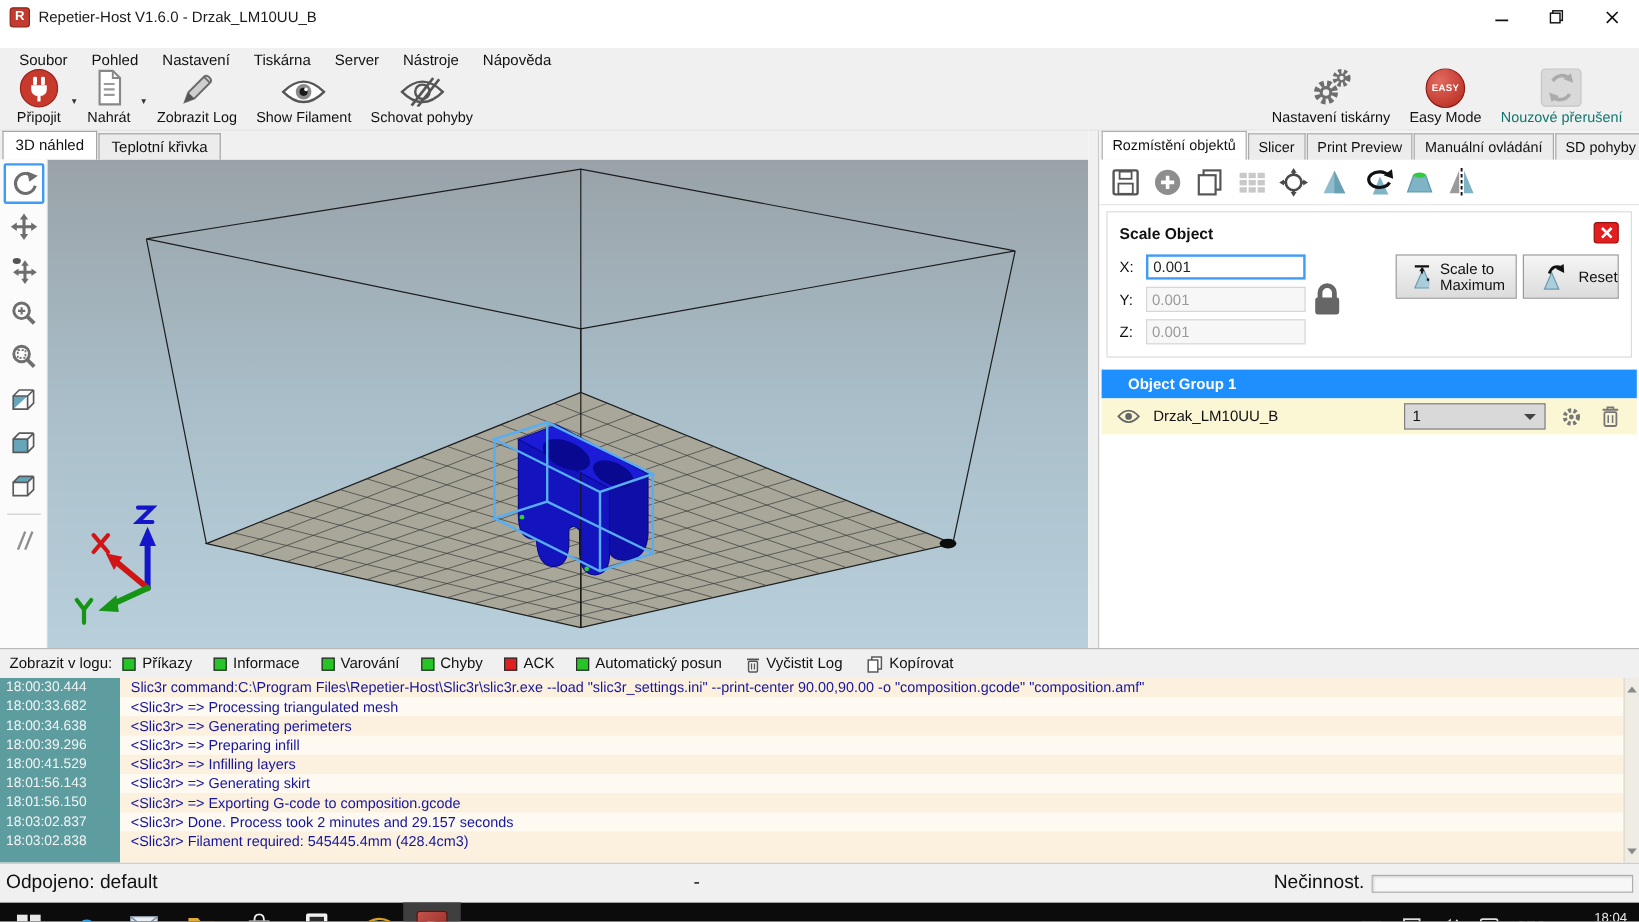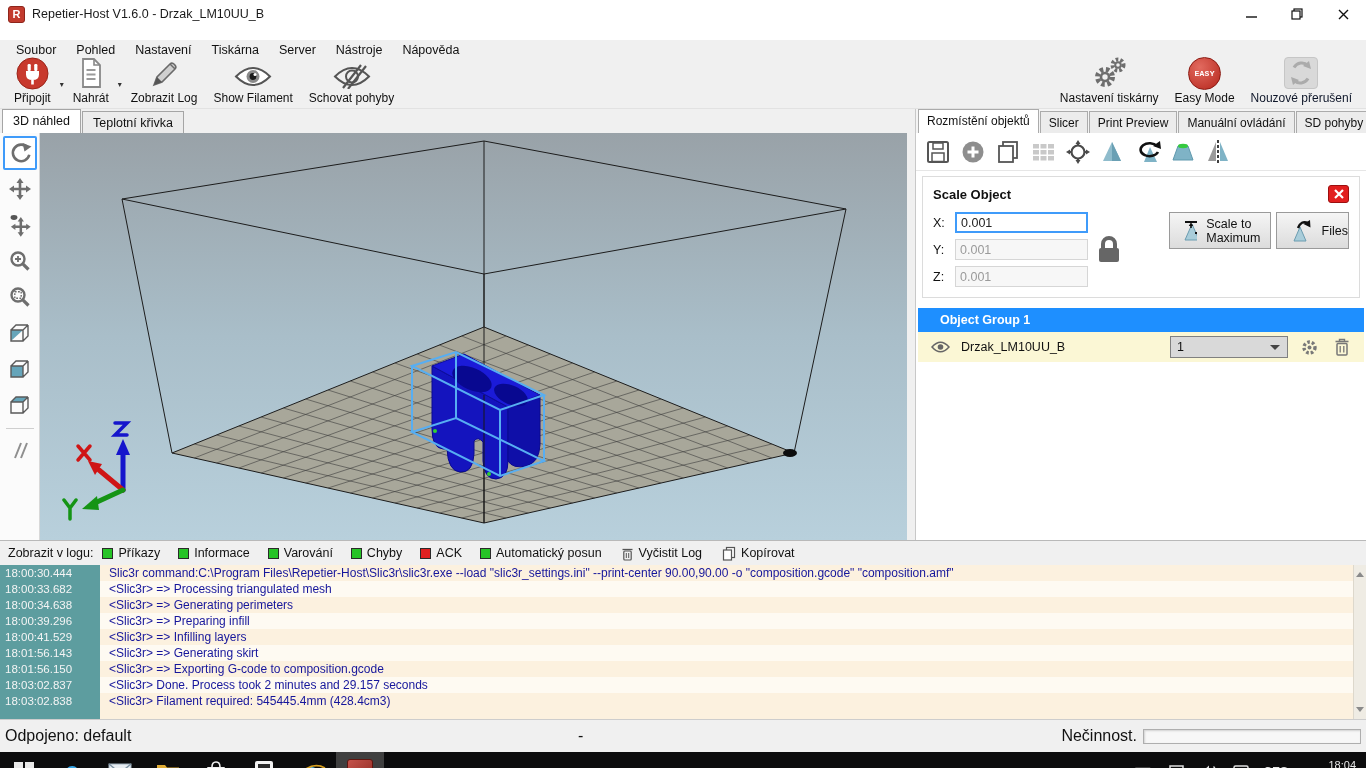--- a/index.html
+++ b/index.html
@@ -15,24 +15,24 @@
 
 
 .menubar { height:20px; background:#f0f0f0; display:flex; align-items:center; padding-left:6px;margin-top:12px; }
 .menu-item { padding:0 10px; font-size:12.5px; }
 
 
 .toolbar { height:49px; background:#f0f0f0; border-bottom:1px solid #e2e2e2; display:flex; align-items:stretch; padding:0 6px; }
 .tbtn { display:flex; flex-direction:column; align-items:center; justify-content:flex-end; padding:3px 8px 3px; gap:2px; }
 .tbtn .ico { height:32px; display:flex; align-items:center; justify-content:center; }
 .tbtn .lbl { font-size:12px; white-space:nowrap; }
-.tbtn.disabled .lbl { color:#0f172a; }
+.tbtn.disabled .lbl { color:#0f766e; }
 .caret { align-self:center; font-size:8px; color:#333; padding:0 1px; }
 .tb-spacer { flex:1; }
-.easy-circle { width:33px; height:33px; border-radius:50%; background:radial-gradient(circle at 35% 30%, #e26a5f, #b5261c); border:1px solid #8c1a12; color:#fff; font-size:8px; font-weight:bold; display:flex; align-items:center; justify-content:center; letter-spacing:.3px;font-family:Liberation Mono, monospace; }
+.easy-circle { width:33px; height:33px; border-radius:50%; background:radial-gradient(circle at 35% 30%, #e26a5f, #b5261c); border:1px solid #8c1a12; color:#fff; font-size:8px; font-weight:bold; display:flex; align-items:center; justify-content:center; letter-spacing:.3px; }
 .emg-box { width:34px; height:32px; background:#d9d9d9; border:1px solid #c6c6c6; border-radius:4px; display:flex; align-items:center; justify-content:center; }
 
 
 .main-row { display:flex; height:431px; }
 .left-col { width:907px; display:flex; flex-direction:column; }
 .doc-tabs { height:24px; background:#f0f0f0; display:flex; align-items:flex-end; padding-left:2px; }
 .dtab { padding:4px 10px 3px; font-size:12.5px; background:#ececec; border:1px solid #a5a5a5; border-bottom:none; margin-right:1px; }
 .dtab.active { background:#fff; padding-bottom:5px; }
 .viewport { height:407px; display:flex; }
 .view-tools { width:40px; background:#fbfbfb; border-right:1px solid #d8d8d8; display:flex; flex-direction:column; align-items:center; padding-top:2px; }
@@ -476,21 +476,21 @@
                   <path d="M22.6,9 V19" stroke="#111" stroke-width="2"></path>
                 </svg>
               <span>Scale to Maximum</span>
             </div>
             <div class="gray-btn">
               <svg width="24" height="24">
                   <polygon points="5,22 11,8 17,22" fill="#a9cdda" stroke="#6b9cb0"></polygon>
                   <path d="M9,9 Q12,1 19,4" fill="none" stroke="#111" stroke-width="2.4"></path>
                   <polygon points="21,1 21.5,8.5 14.5,5" fill="#111"></polygon>
                 </svg>
-              <span>Files</span>
+              <span>Reset</span>
             </div>
           </div>
         </div>
       </div>
 
       <div class="group-header" style="background-color: rgb(30, 143, 255);">Object Group 1</div>
       <div class="object-row" style="background-color: rgb(251, 247, 213);">
         <span class="row-icon">
           <svg width="19" height="12">
               <path d="M1,6 Q9.5,-3.5 18,6 Q9.5,15.5 1,6 Z" fill="none" stroke="#666" stroke-width="1.5"></path>

